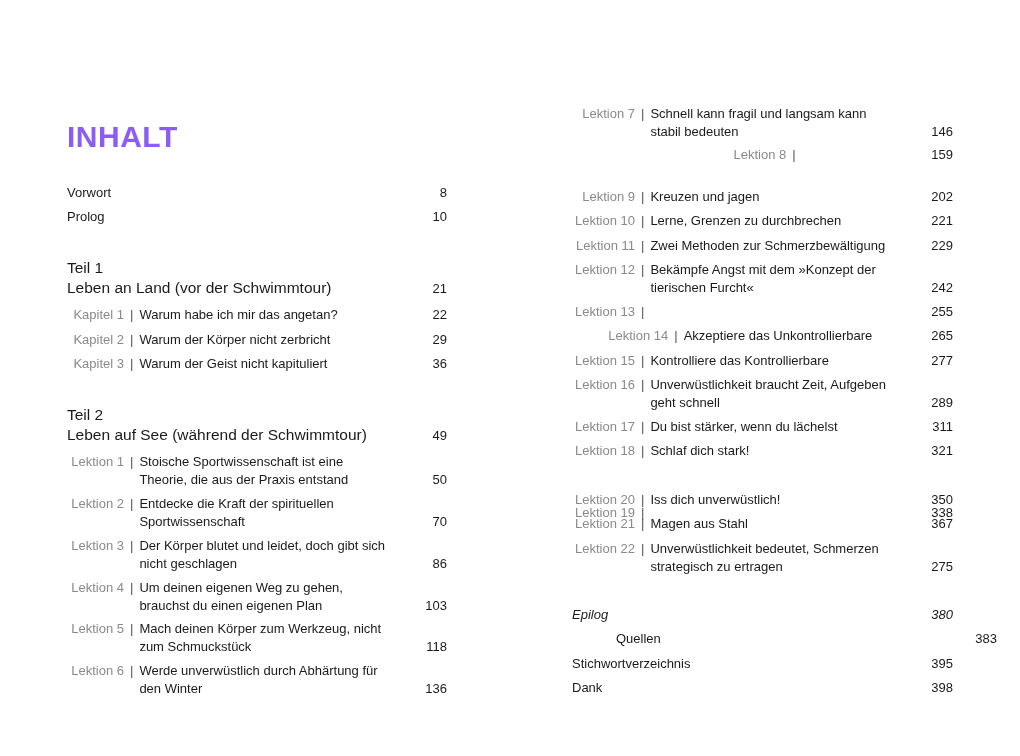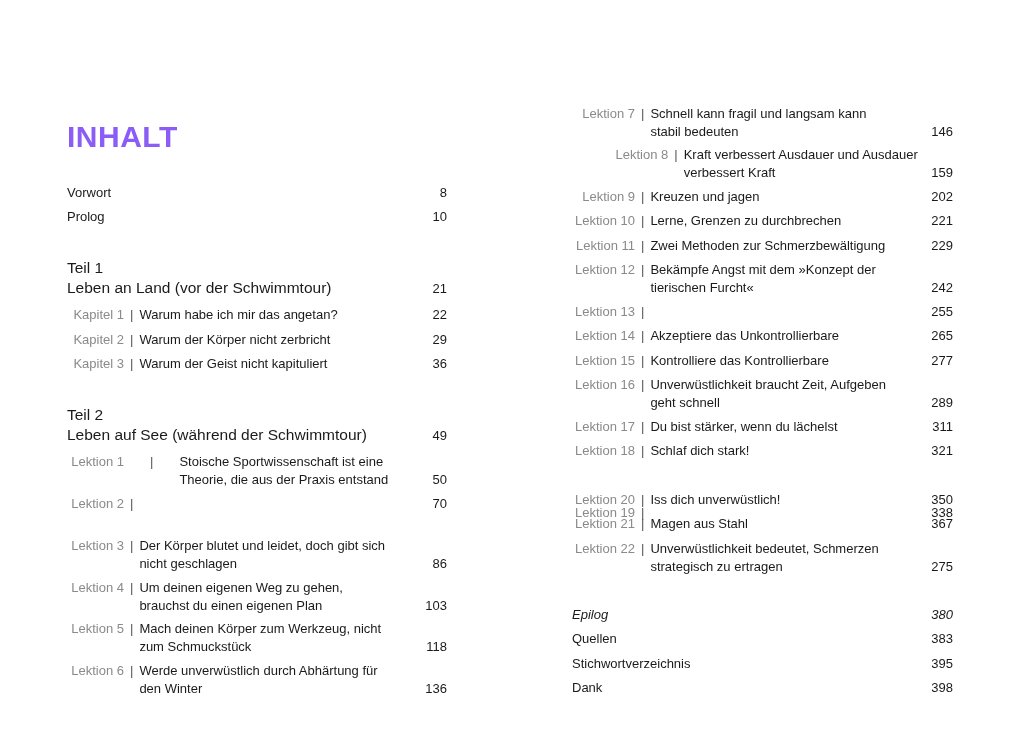--- a/index.html
+++ b/index.html
@@ -57,29 +57,30 @@
       <span class="lbl">Kapitel 3</span>
       <span class="sep">|</span>
       <span class="txt" style="width:260px">Warum der Geist nicht kapituliert</span>
       <span class="pg">36</span>
     </div>
     <div class="entry part" style="top: 405px;">
       <span class="head">Teil 2</span>
       <span class="head">Leben auf See (während der Schwimmtour)</span>
       <span class="pg">49</span>
     </div>
-    <div class="entry ch" style="top: 453px; gap: 20px;">
+    <div class="entry ch" style="top: 453px;">
       <span class="lbl">Lektion 1</span>
       <span class="sep">|</span>
       <span class="txt" style="width:252px">Stoische Sportwissenschaft ist eine Theorie, die aus der Praxis entstand</span>
       <span class="pg">50</span>
     </div>
     <div class="entry ch" style="top: 495px;">
       <span class="lbl">Lektion 2</span>
       <span class="sep">|</span>
+      <span class="txt" style="width:252px">Entdecke die Kraft der spirituellen Sportwissenschaft</span>
       <span class="pg">70</span>
     </div>
     <div class="entry ch" style="top: 537px;">
       <span class="lbl">Lektion 3</span>
       <span class="sep">|</span>
       <span class="txt" style="width:252px">Der Körper blutet und leidet, doch gibt sich nicht geschlagen</span>
       <span class="pg">86</span>
     </div>
     <div class="entry ch" style="top: 579px;">
       <span class="lbl">Lektion 4</span>
@@ -103,21 +104,20 @@
 <div class="page" id="right">
     <div class="entry ch" style="top: 105px;">
       <span class="lbl">Lektion 7</span>
       <span class="sep">|</span>
       <span class="txt" style="width:236px">Schnell kann fragil und langsam kann stabil bedeuten</span>
       <span class="pg">146</span>
     </div>
     <div class="entry ch" style="top: 146px; justify-content: center;">
       <span class="lbl">Lektion 8</span>
       <span class="sep">|</span>
-      <span class="txt" style="width:236px">Kraft verbessert Ausdauer und Ausdauer verbessert Kraft</span>
       <span class="pg">159</span>
     </div>
     <div class="entry ch" style="top: 188px;">
       <span class="lbl">Lektion 9</span>
       <span class="sep">|</span>
       <span class="txt" style="width:236px">Kreuzen und jagen</span>
       <span class="pg">202</span>
     </div>
     <div class="entry ch" style="top: 212px;">
       <span class="lbl">Lektion 10</span>
@@ -135,21 +135,21 @@
       <span class="lbl">Lektion 12</span>
       <span class="sep">|</span>
       <span class="txt" style="width:236px">Bekämpfe Angst mit dem »Konzept der tierischen Furcht«</span>
       <span class="pg">242</span>
     </div>
     <div class="entry ch" style="top: 303px;">
       <span class="lbl">Lektion 13</span>
       <span class="sep">|</span>
       <span class="pg">255</span>
     </div>
-    <div class="entry ch" style="top: 327px;">
+    <div class="entry ch" style="top: 327px; justify-content: center;">
       <span class="lbl">Lektion 14</span>
       <span class="sep">|</span>
       <span class="txt" style="width:236px">Akzeptiere das Unkontrollierbare</span>
       <span class="pg">265</span>
     </div>
     <div class="entry ch" style="top: 352px;">
       <span class="lbl">Lektion 15</span>
       <span class="sep">|</span>
       <span class="txt" style="width:236px">Kontrolliere das Kontrollierbare</span>
       <span class="pg">277</span>
@@ -192,21 +192,21 @@
     <div class="entry ch" style="top: 540px;">
       <span class="lbl">Lektion 22</span>
       <span class="sep">|</span>
       <span class="txt" style="width:236px">Unverwüstlichkeit bedeutet, Schmerzen strategisch zu ertragen</span>
       <span class="pg">275</span>
     </div>
     <div class="entry plain" style="top: 606px; font-style: italic;">
       <span class="txt">Epilog</span>
       <span class="pg">380</span>
     </div>
-    <div class="entry plain" style="top: 630px;">
+    <div class="entry plain" style="top: 630px; margin-left: 44px;">
       <span class="txt">Quellen</span>
       <span class="pg">383</span>
     </div>
     <div class="entry plain" style="top: 655px;">
       <span class="txt">Stichwortverzeichnis</span>
       <span class="pg">395</span>
     </div>
     <div class="entry plain" style="top: 679px;">
       <span class="txt">Dank</span>
       <span class="pg">398</span>

